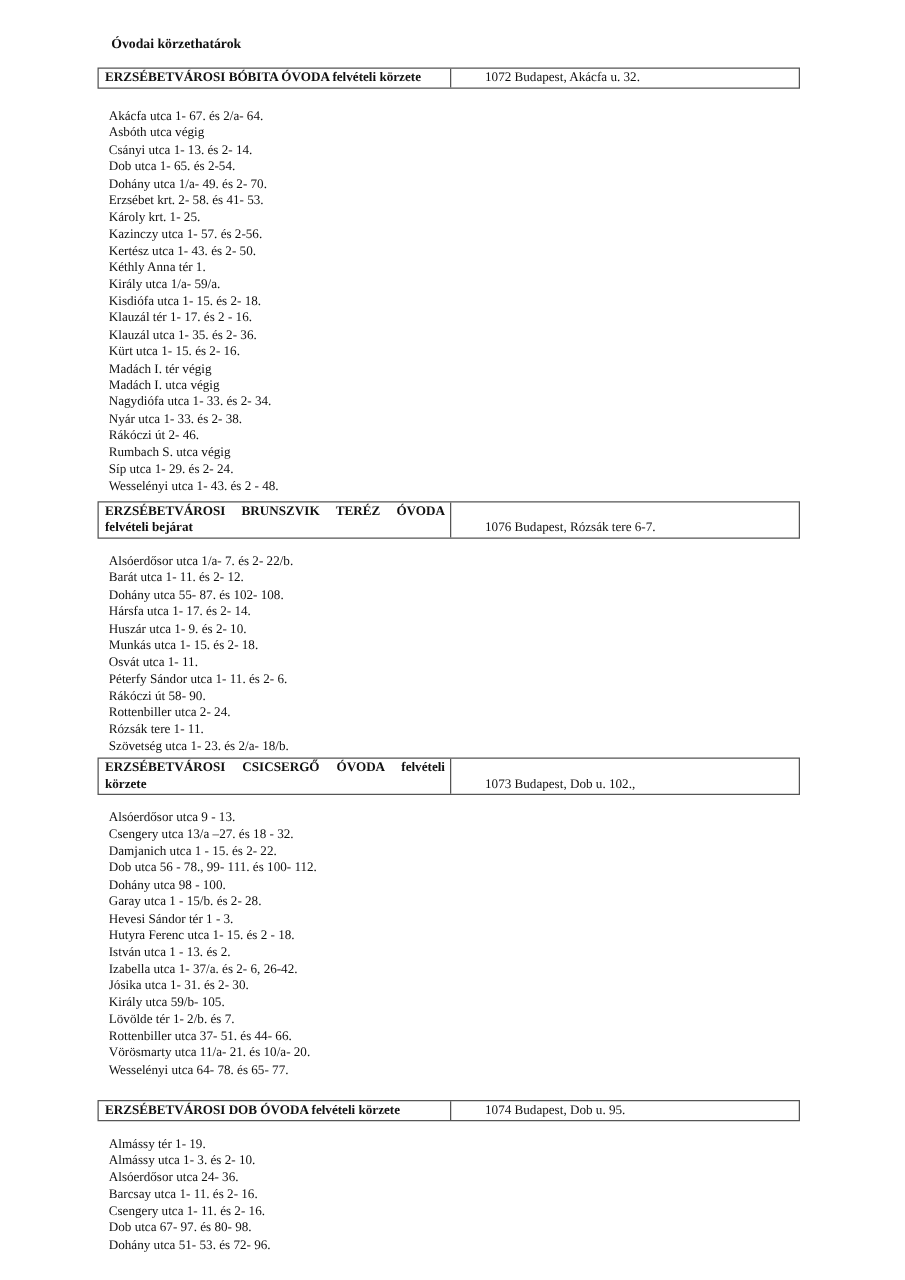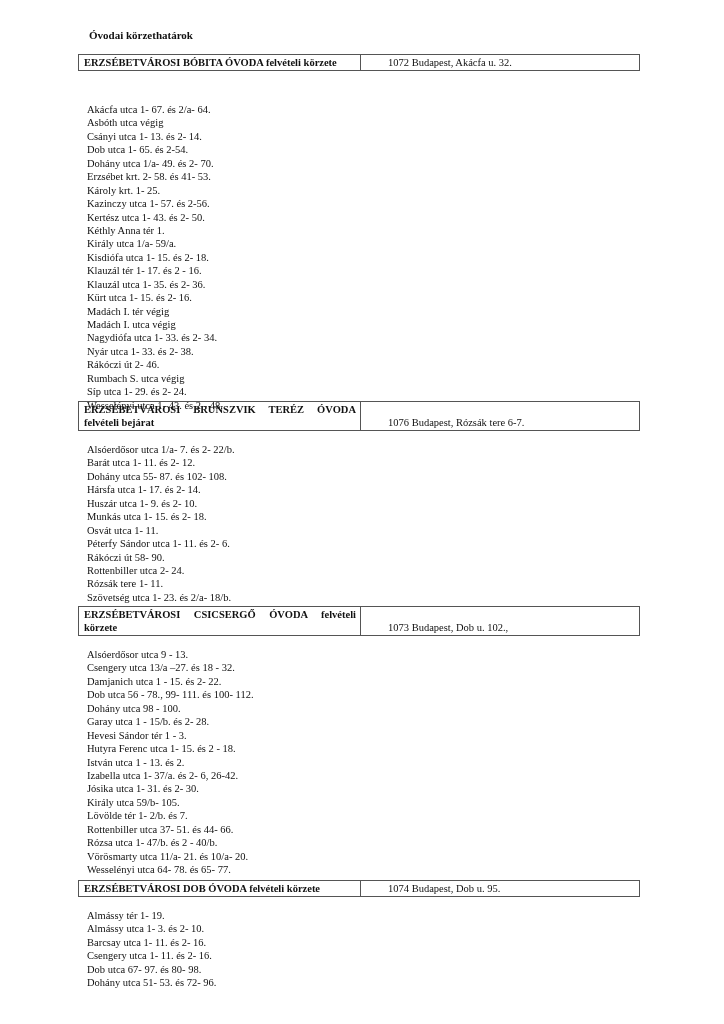--- a/index.html
+++ b/index.html
@@ -25,21 +25,21 @@
 
 <div class="page-title">Óvodai körzethatárok</div>
 
 <div class="section" style="top:54px;">
   <div class="hdr">
     <div class="name">ERZSÉBETVÁROSI BÓBITA ÓVODA felvételi körzete</div>
     <div class="addr">
       <span>1072 Budapest, Akácfa u. 32.</span>
     </div>
   </div>
-  <ul class="list" style="margin-top:32px;">
+  <ul class="list" style="margin-top:16px;">
       <li>Akácfa utca 1- 67. és 2/a- 64.</li>
       <li>Asbóth utca végig</li>
       <li>Csányi utca 1- 13. és 2- 14.</li>
       <li>Dob utca 1- 65. és 2-54.</li>
       <li>Dohány utca 1/a- 49. és 2- 70.</li>
       <li>Erzsébet krt. 2- 58. és 41- 53.</li>
       <li>Károly krt. 1- 25.</li>
       <li>Kazinczy utca 1- 57. és 2-56.</li>
       <li>Kertész utca 1- 43. és 2- 50.</li>
       <li>Kéthly Anna tér 1.</li>
@@ -103,34 +103,34 @@
       <li>Dohány utca 98 - 100.</li>
       <li>Garay utca 1 - 15/b. és 2- 28.</li>
       <li>Hevesi Sándor tér 1 - 3.</li>
       <li>Hutyra Ferenc utca 1- 15. és 2 - 18.</li>
       <li>István utca 1 - 13. és 2.</li>
       <li>Izabella utca 1- 37/a. és 2- 6, 26-42.</li>
       <li>Jósika utca 1- 31. és 2- 30.</li>
       <li>Király utca 59/b- 105.</li>
       <li>Lövölde tér 1- 2/b. és 7.</li>
       <li>Rottenbiller utca 37- 51. és 44- 66.</li>
-      <li>Rózsa utca 1- 47/b. és 2 - 40/b.</li>
       <li>Vörösmarty utca 11/a- 21. és 10/a- 20.</li>
       <li>Wesselényi utca 64- 78. és 65- 77.</li>
     </ul>
 </div>
 
 <div class="section" style="top:880px;">
   <div class="hdr">
     <div class="name">ERZSÉBETVÁROSI DOB ÓVODA felvételi körzete</div>
     <div class="addr">
       <span>1074 Budapest, Dob u. 95.</span>
     </div>
   </div>
   <ul class="list" style="margin-top:12px;">
       <li>Almássy tér 1- 19.</li>
       <li>Almássy utca 1- 3. és 2- 10.</li>
+      <li>Alsóerdősor utca 24- 36.</li>
       <li>Barcsay utca 1- 11. és 2- 16.</li>
       <li>Csengery utca 1- 11. és 2- 16.</li>
       <li>Dob utca 67- 97. és 80- 98.</li>
       <li>Dohány utca 51- 53. és 72- 96.</li>
     </ul>
 </div>
 
 </body></html>

